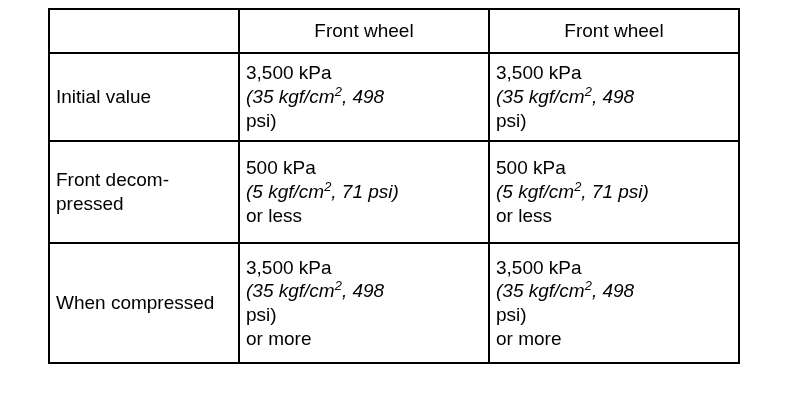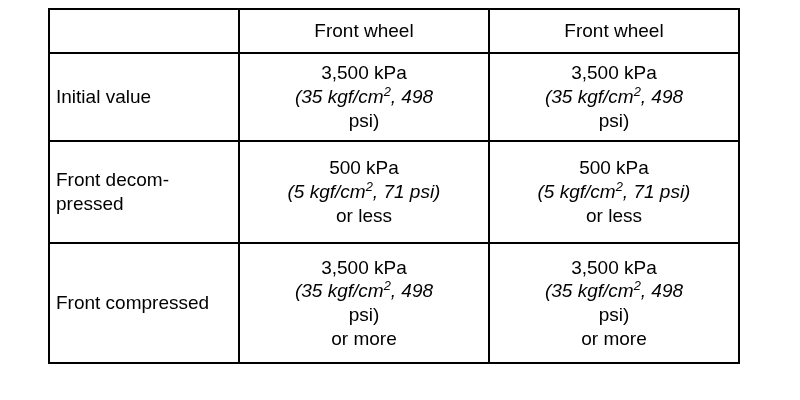--- a/index.html
+++ b/index.html
@@ -48,21 +48,20 @@
   }
   .corner-cell {
     background: #ffffff;
   }
   .row-label {
     text-align: left;
     vertical-align: middle;
     margin-top: 10px;
   }
   .val-cell {
-    text-align: center;
   }
   .val-cell .line {
     display: block;
     white-space: nowrap;
   }
   .val-cell .wrapline {
     display: block;
     font-style: italic;
   }
   sup {
@@ -114,21 +113,21 @@
           <span class="line">or less</span>
         </td>
         <td class="val-cell">
           <span class="line">500 kPa</span>
           <span class="wrapline"><span>(5 kgf/cm</span><sup>2</sup><span>, 71 psi)</span></span>
           <span class="line">or less</span>
         </td>
       </tr>
 
       <tr class="r3">
-        <td class="row-label">Front compressed</td>
+        <td class="row-label">When compressed</td>
         <td class="val-cell">
           <span class="line">3,500 kPa</span>
           <span class="wrapline"><span>(35 kgf/cm</span><sup>2</sup><span>, 498</span></span>
           <span class="line">psi)</span>
           <span class="line">or more</span>
         </td>
         <td class="val-cell">
           <span class="line">3,500 kPa</span>
           <span class="wrapline"><span>(35 kgf/cm</span><sup>2</sup><span>, 498</span></span>
           <span class="line">psi)</span>

